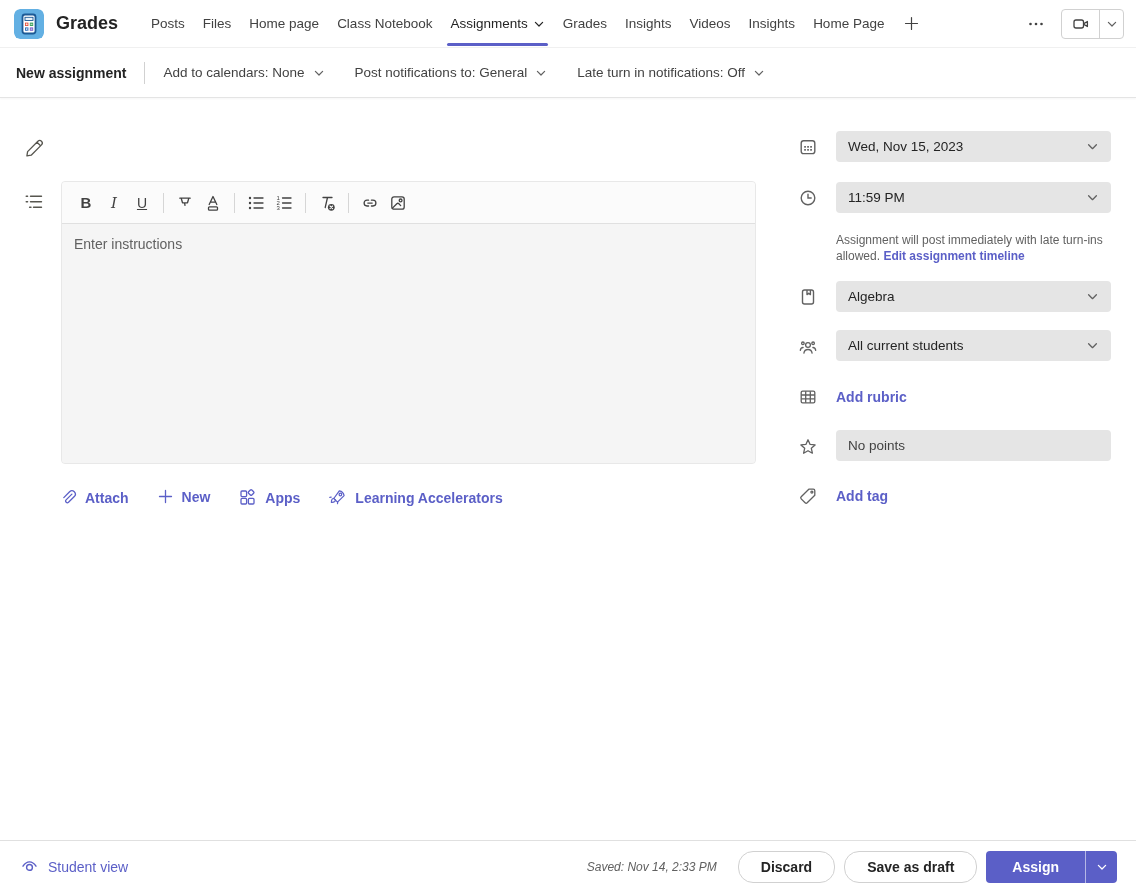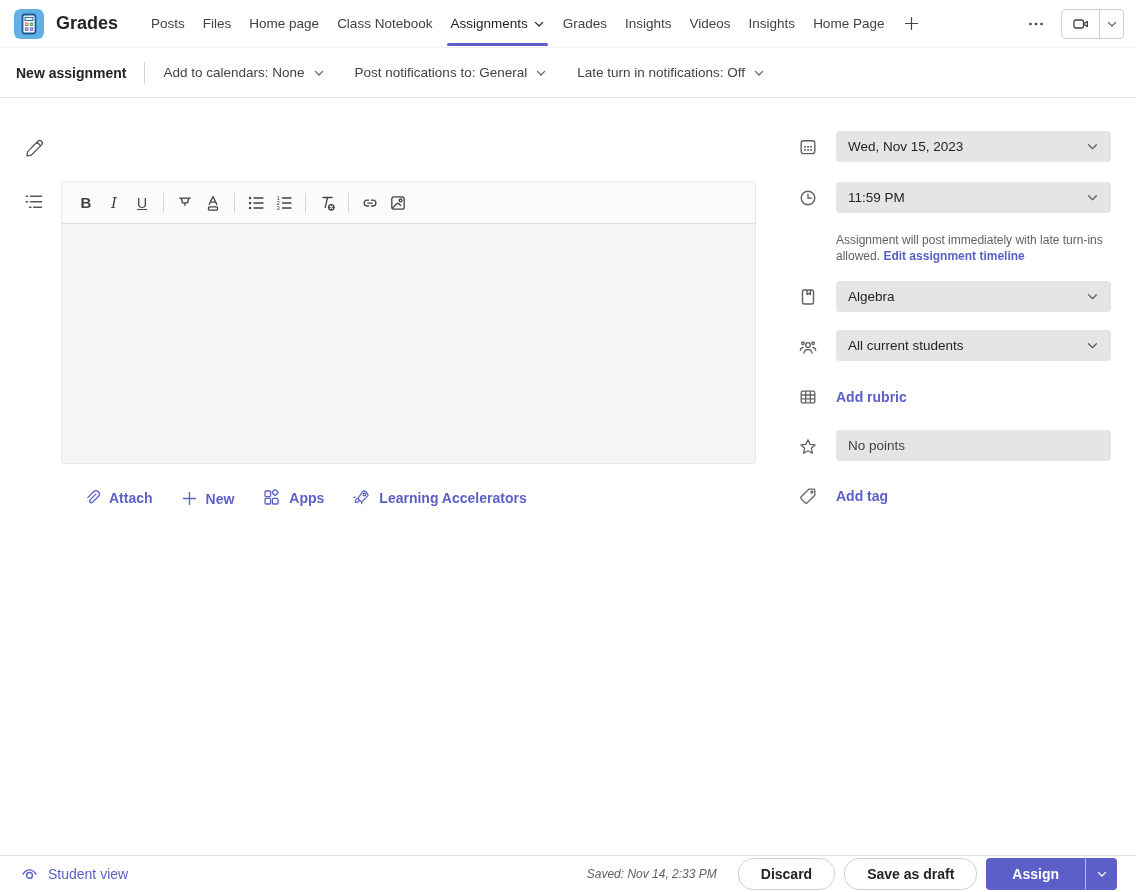--- a/index.html
+++ b/index.html
@@ -74,42 +74,42 @@
   .tb-bold { font-size:15px; font-weight:700; }
   .tb-italic { font-size:15px; font-style:italic; font-family:"DejaVu Serif", serif; }
   .tb-underline { font-size:14px; text-decoration:underline; }
   .tb-sep { width:1px; height:20px; background:#d6d6d6; margin:0 7px; flex:none; }
   .editor-body {
     flex:1; background:#f5f5f5; border:none; resize:none; outline:none;
     padding:12px; font-family:inherit; font-size:14px; color:#242424;
   }
   .editor-body::placeholder { color:#616161; }
   .attach-row {
-    position:absolute; left:82px; top:488px; display:flex; align-items:flex-end; gap:28px;
+    position:absolute; left:58px; top:488px; display:flex; align-items:flex-start; gap:28px;
   }
   .attach-item { display:flex; align-items:center; gap:8px; color:var(--accent);
     font-size:14px; font-weight:600; cursor:pointer; white-space:nowrap; }
 
   
   .details { position:absolute; left:798px; top:0; width:313px; }
   .d-icon { position:absolute; left:0; width:20px; color:#616161; }
   .d-field {
     position:absolute; left:38px; width:275px; height:31px; background:#e5e5e5;
     border-radius:4px; display:flex; align-items:center; padding:0 12px;
     font-size:13.5px; color:#242424; cursor:pointer;
   }
   .d-field .chev { margin-left:auto; color:#616161; }
   .d-note { position:absolute; left:38px; width:278px; font-size:12px; color:#616161; line-height:1.35; }
   .d-link { color:var(--accent); font-weight:600; cursor:pointer; }
   .d-action { position:absolute; left:38px; font-size:14px; font-weight:600; color:var(--accent); cursor:pointer; }
   .d-static { color:#424242; cursor:default; }
 
   
   .footer {
-    position:absolute; left:0; right:0; bottom:0; height:37px; background:#fff;
+    position:absolute; left:0; right:0; bottom:0; height:52px; background:#fff;
     border-top:1px solid #e0e0e0; display:flex; align-items:center; padding:0 19px;
   }
   .student-view { display:flex; align-items:center; gap:8px; color:var(--accent);
     font-size:14px; cursor:pointer; }
   .footer-spacer { flex:1; }
   .saved-text { font-size:12px; font-style:italic; color:#616161; margin-right:21px; }
   .btn {
     height:32px; border:1px solid #d1d1d1; border-radius:15px; background:#fff;
     font-family:inherit; font-size:14px; font-weight:600; color:#242424; cursor:pointer;
     padding:0 22px; white-space:nowrap;
@@ -314,20 +314,21 @@
           </svg>
       </div>
       <div class="tb-btn">
         <svg width="20" height="20" viewBox="0 0 20 20" fill="none" stroke="currentColor" stroke-width="1.3" stroke-linecap="round" stroke-linejoin="round">
             <rect x="3.8" y="3.8" width="12.4" height="12.4" rx="2.2"></rect>
             <circle cx="12.6" cy="7.4" r="1.4"></circle>
             <path d="M4.2 15.4l4.6-4.6c.6-.6 1.5-.6 2.1 0l1.8 1.8"></path>
           </svg>
       </div>
     </div>
+    <textarea class="editor-body" placeholder="Enter instructions" style=""></textarea>
   </div>
 
   <div class="attach-row">
     <div class="attach-item">
       <span>
         <svg width="19" height="19" viewBox="0 0 19 19" fill="none" stroke="currentColor" stroke-width="1.3" stroke-linecap="round">
             <path d="M13.9 6.1l-5.8 5.8a1.7 1.7 0 0 0 2.4 2.4l5.8-5.8a3.3 3.3 0 0 0-4.7-4.7L5.8 9.6"></path>
           </svg>
       </span>
       <span>Attach</span>

